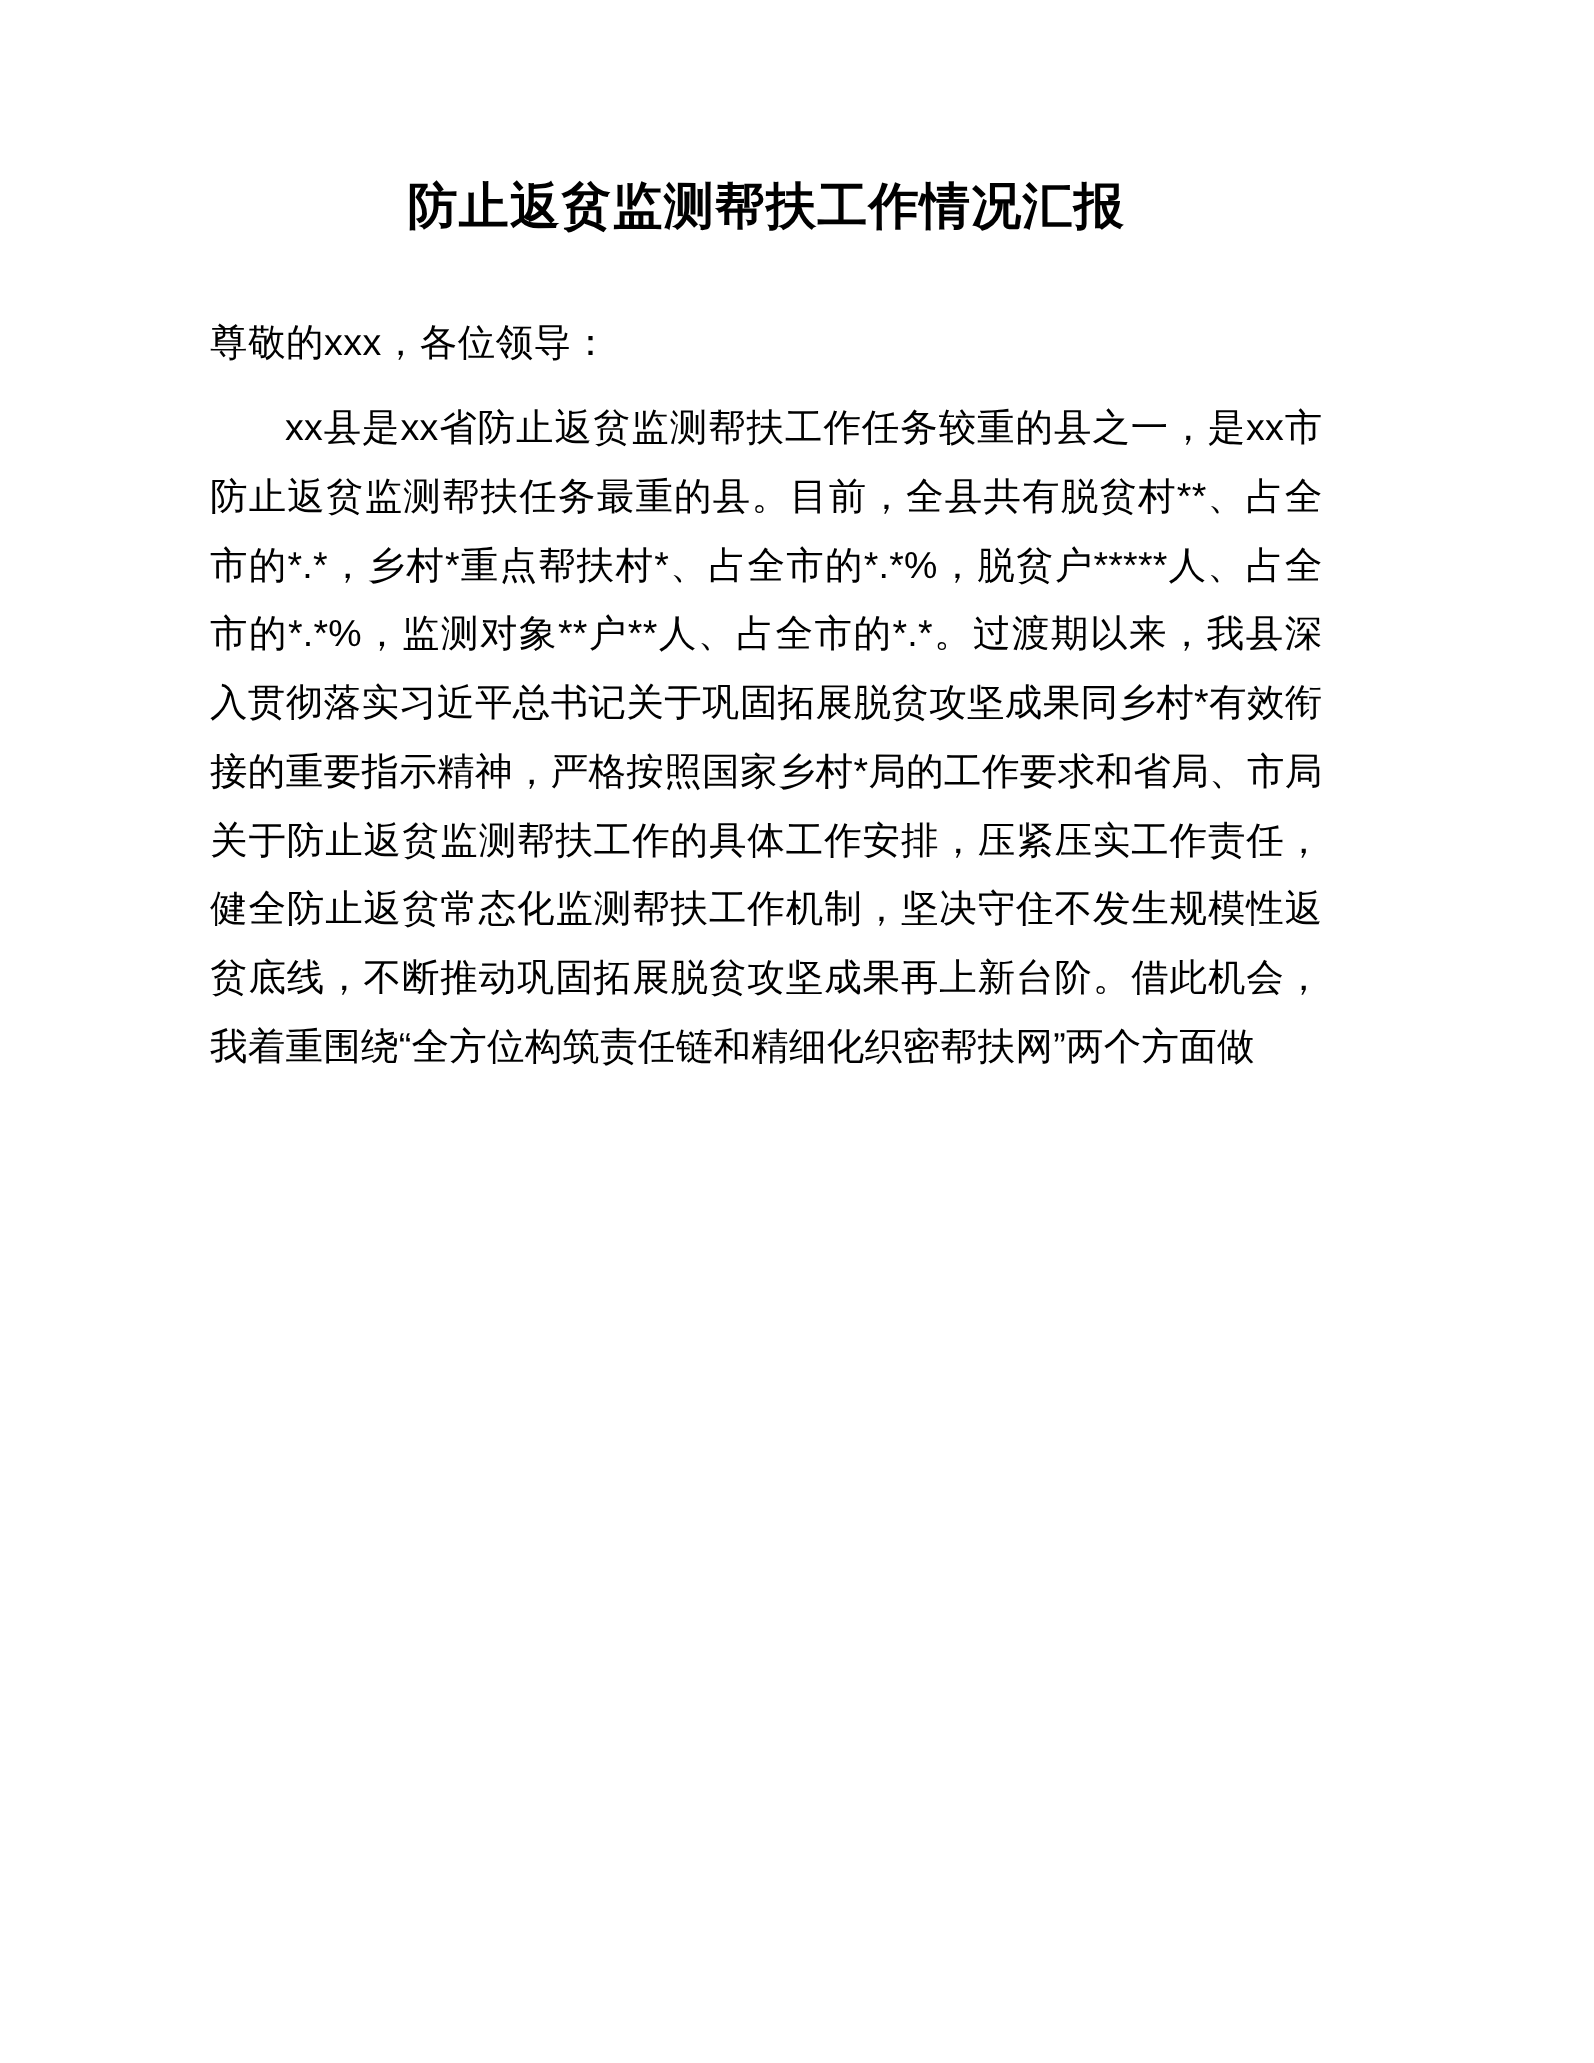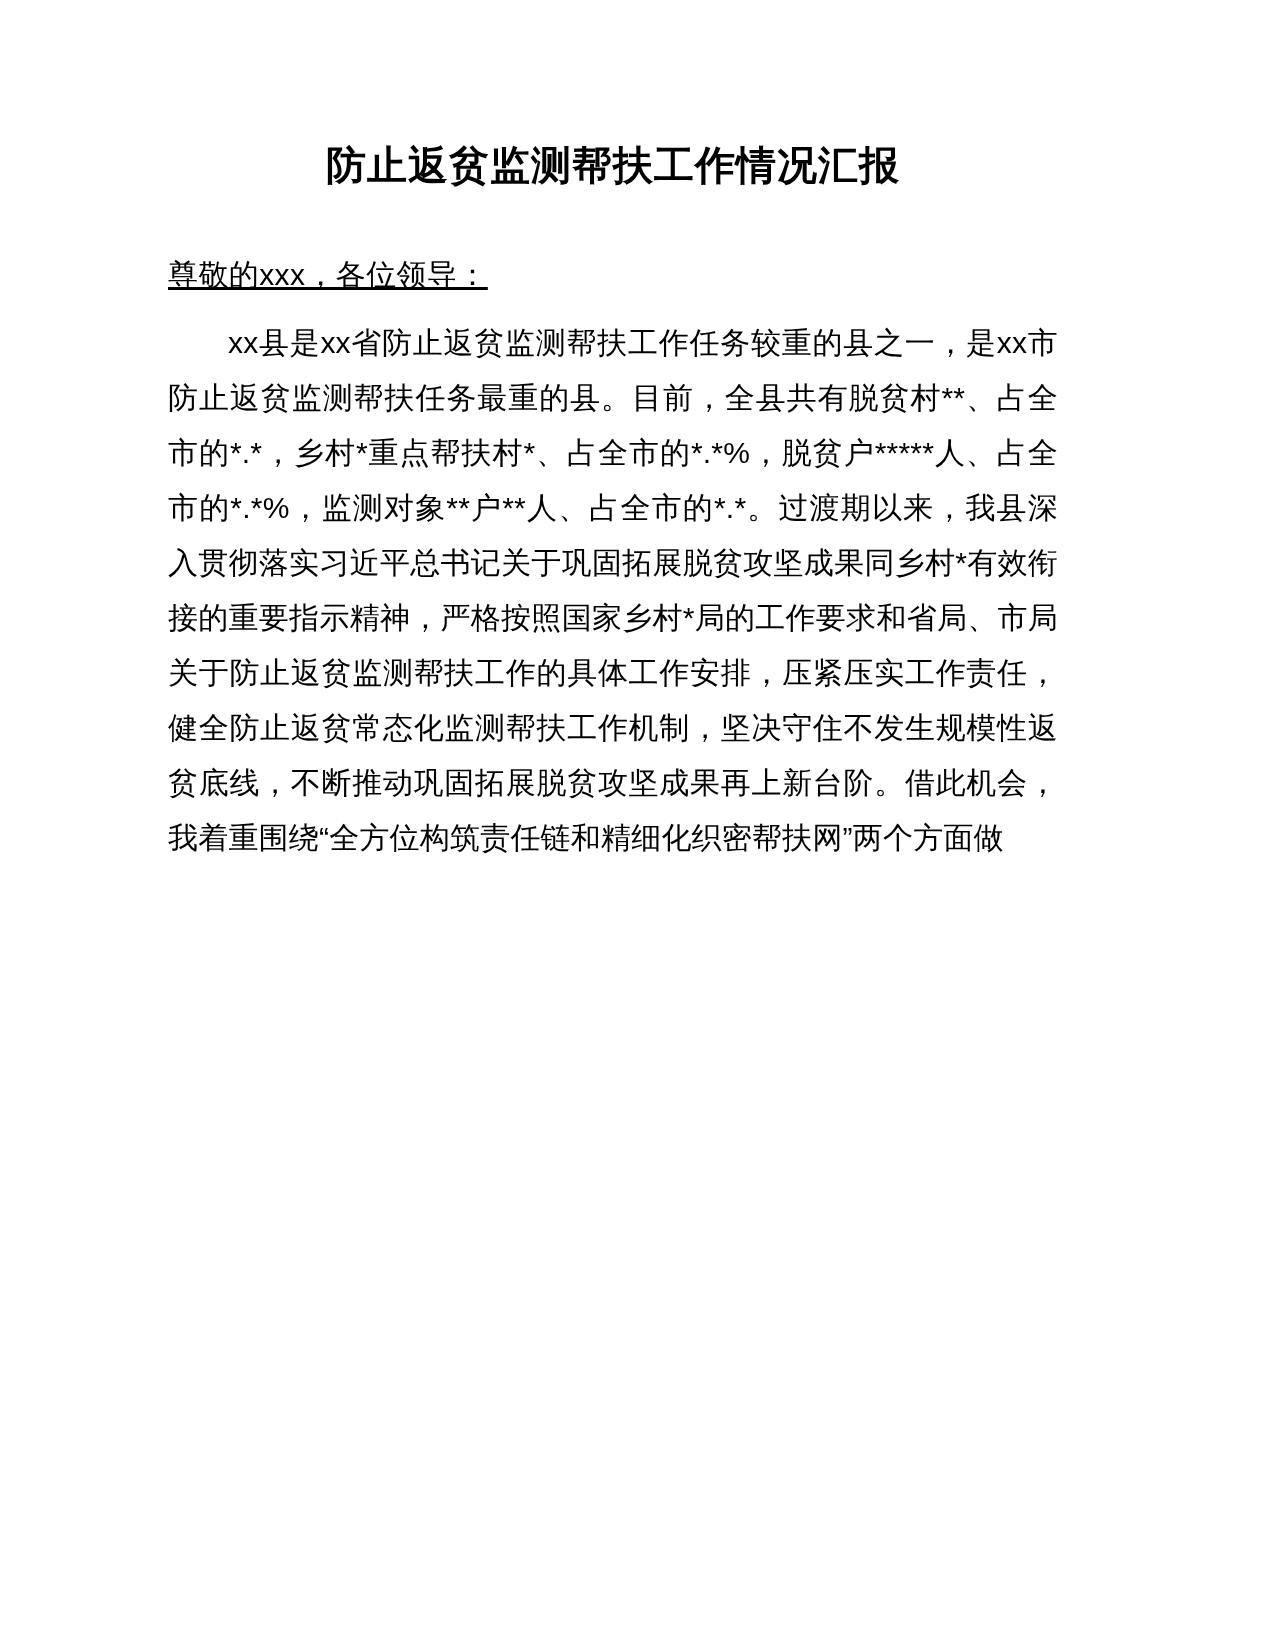--- a/index.html
+++ b/index.html
@@ -37,21 +37,20 @@
     padding-top: 140px;
     color: #000000;
   }
   .salutation {
     font-size: 30px;
     line-height: 1.55;
     margin: 0;
     padding-top: 62px;
     letter-spacing: 0.4px;
     text-align: left;
-    text-decoration: underline;
   }
   .body-par {
     font-size: 30px;
     line-height: 55px;
     margin: 0;
     padding-top: 22px;
     text-indent: 2em;
     text-align: justify;
     text-justify: inter-ideograph;
     letter-spacing: 0.2px;

